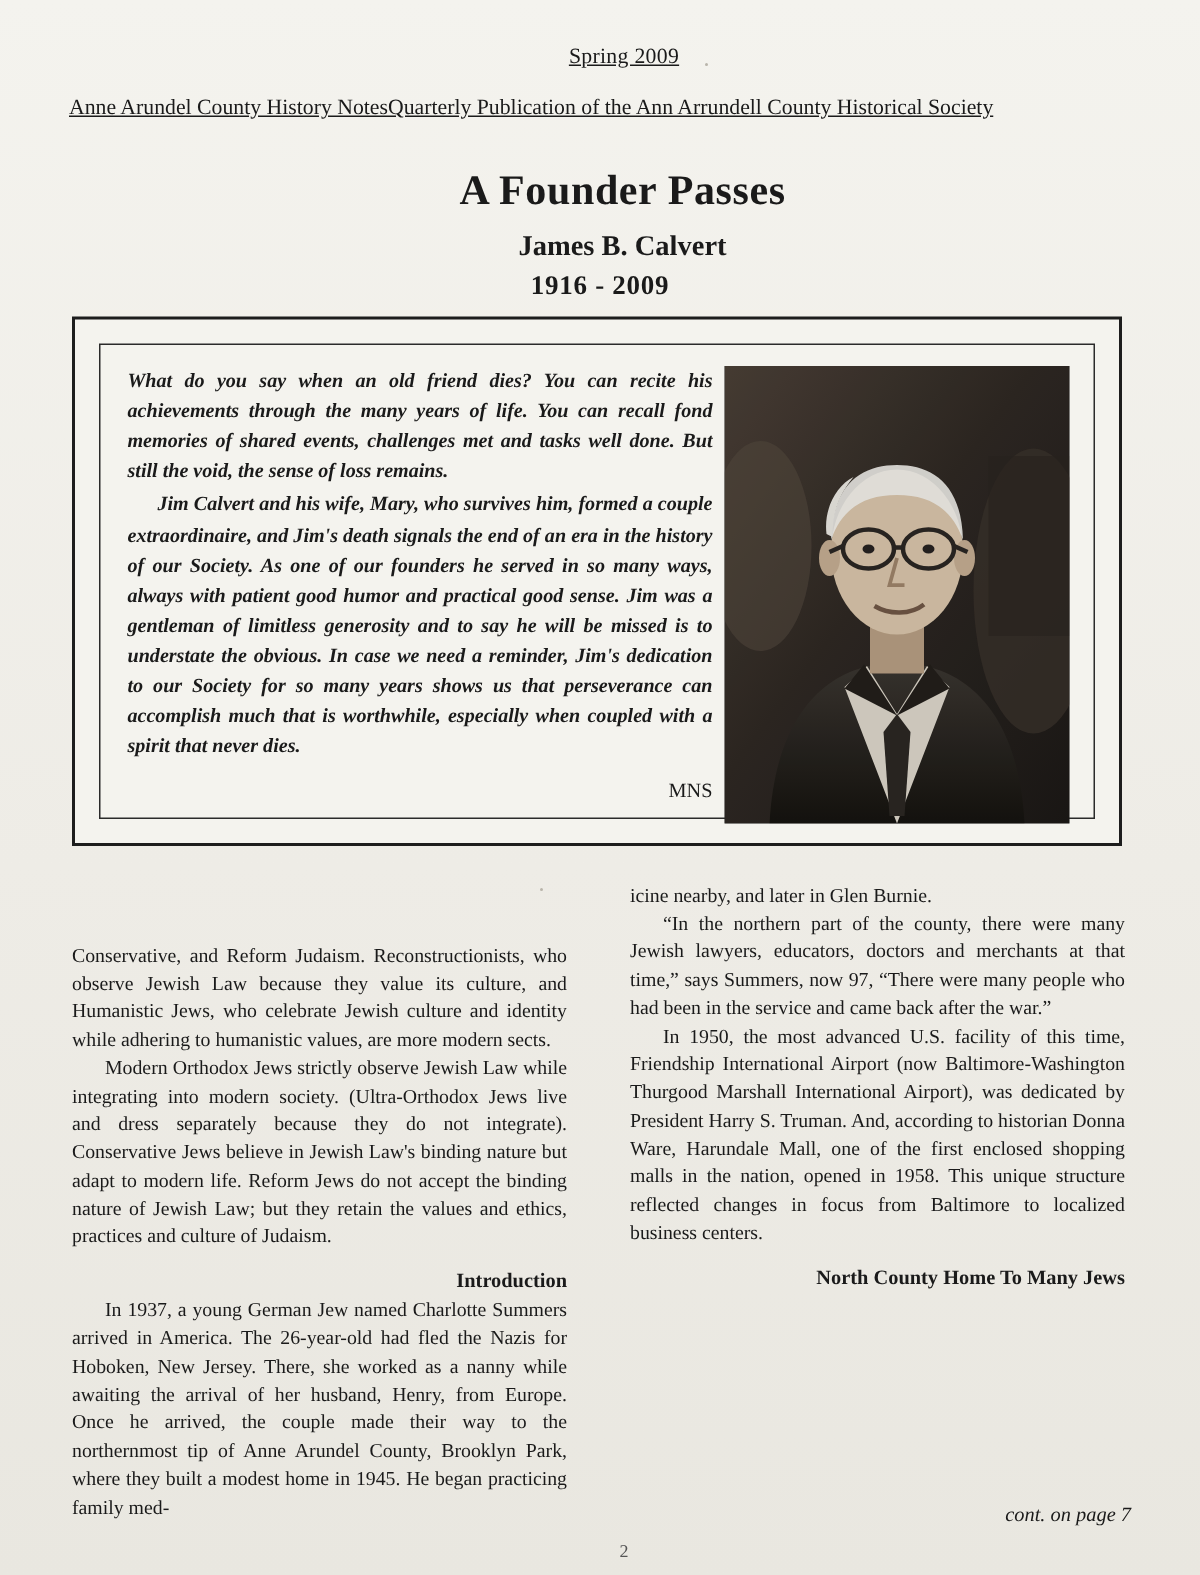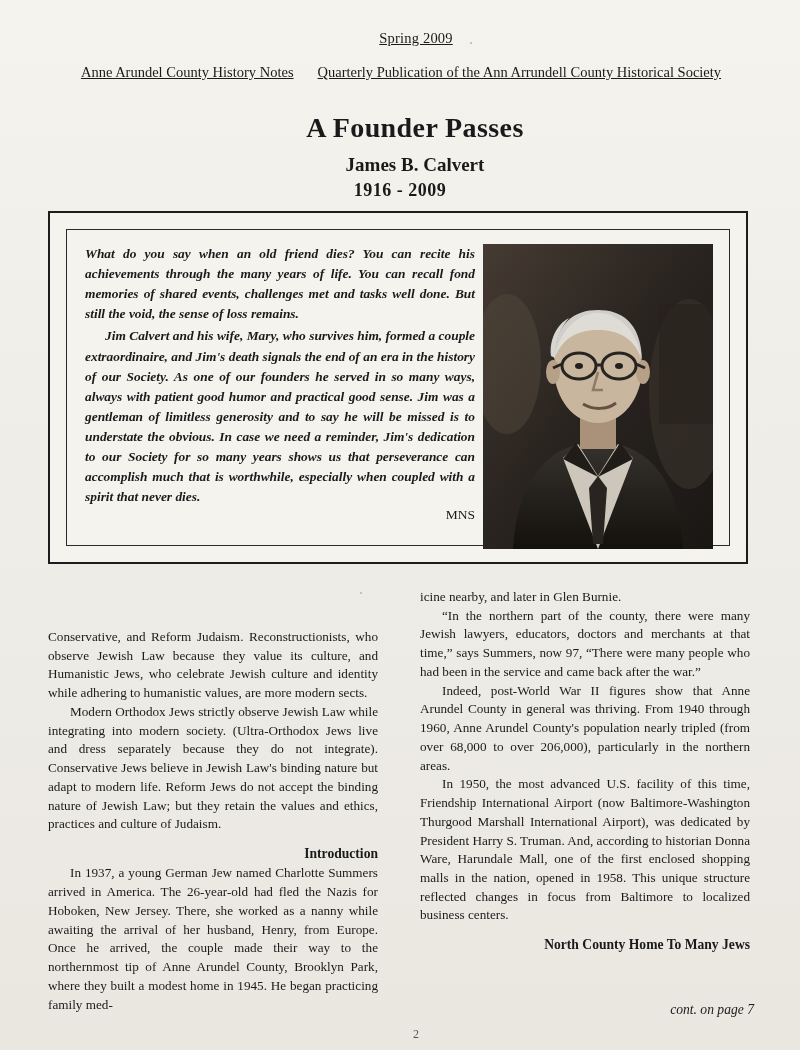--- a/index.html
+++ b/index.html
@@ -31,24 +31,23 @@
     text-decoration: underline;
   }
   .issue-date {
     text-align: center;
     font-size: 14.5px;
     letter-spacing: .2px;
     margin-left: 30px;
   }
   .masthead-row {
     display: flex;
-    justify-content: center;
+    justify-content: flex-start;
     align-items: baseline;
     margin-top: 17px;
-    gap: 24px;
   }
   .masthead-left {
     font-size: 14.5px;
   }
   .masthead-right {
     font-size: 14.5px;
   }
 
   
   .title-block {
@@ -110,20 +109,21 @@
   .memorial-text p + p {
     margin-top: 2px;
     text-indent: 20px;
   }
   .memorial-sign {
     width: 390px;
     text-align: right;
     font-size: 13.5px;
     font-style: normal;
     font-weight: normal;
+    margin-top: 12px;
     padding-right: 6px;
   }
   .photo {
     position: absolute;
     right: 16px; top: 14px;
     width: 230px;
     height: 305px;
     background: #2b2a28;
     overflow: hidden;
   }
@@ -280,21 +280,20 @@
     <div class="col col-left">
       <p>Conservative, and Reform Judaism. Reconstructionists, who observe Jewish Law because they value its culture, and Humanistic Jews, who celebrate Jewish culture and identity while adhering to humanistic values, are more modern sects.</p>
       <p class="indent">Modern Orthodox Jews strictly observe Jewish Law while integrating into modern society. (Ultra-Orthodox Jews live and dress separately because they do not integrate). Conservative Jews believe in Jewish Law's binding nature but adapt to modern life. Reform Jews do not accept the binding nature of Jewish Law; but they retain the values and ethics, practices and culture of Judaism.</p>
       <h3>Introduction</h3>
       <p class="indent">In 1937, a young German Jew named Charlotte Summers arrived in America. The 26-year-old had fled the Nazis for Hoboken, New Jersey. There, she worked as a nanny while awaiting the arrival of her husband, Henry, from Europe. Once he arrived, the couple made their way to the northernmost tip of Anne Arundel County, Brooklyn Park, where they built a modest home in 1945. He began practicing family med-</p>
     </div>
 
     <div class="col col-right">
       <p>icine nearby, and later in Glen Burnie.</p>
       <p class="indent">“In the northern part of the county, there were many Jewish lawyers, educators, doctors and merchants at that time,” says Summers, now 97, “There were many people who had been in the service and came back after the war.”</p>
-      <p class="indent">Indeed, post-World War II figures show that Anne Arundel County in general was thriving. From 1940 through 1960, Anne Arundel County's population nearly tripled (from over 68,000 to over 206,000), particularly in the northern areas.</p>
       <p class="indent">In 1950, the most advanced U.S. facility of this time, Friendship International Airport (now Baltimore-Washington Thurgood Marshall International Airport), was dedicated by President Harry S. Truman. And, according to historian Donna Ware, Harundale Mall, one of the first enclosed shopping malls in the nation, opened in 1958. This unique structure reflected changes in focus from Baltimore to localized business centers.</p>
       <h3>North County Home To Many Jews</h3>
     </div>
   </div>
 
   <div class="cont-note">cont. on page 7</div>
   <div class="page-num">2</div>
 
   <div class="speck" style="left:470px;top:42px;"></div>
   <div class="speck" style="left:360px;top:592px;"></div>

